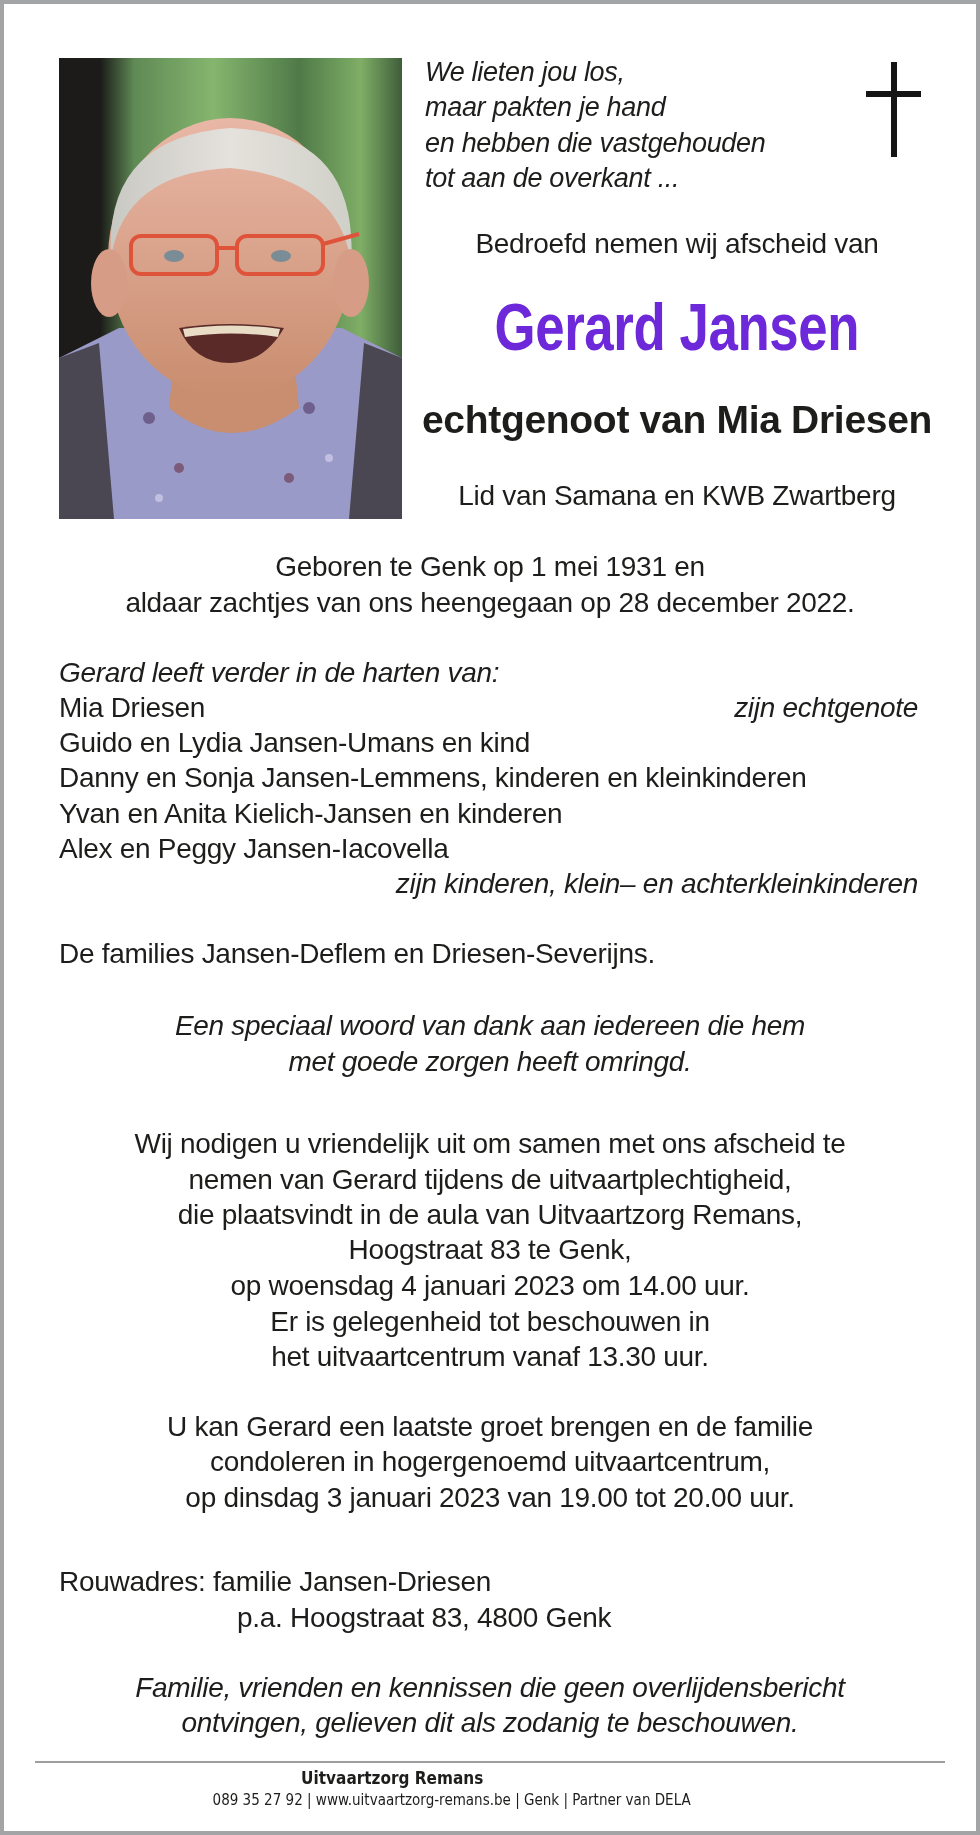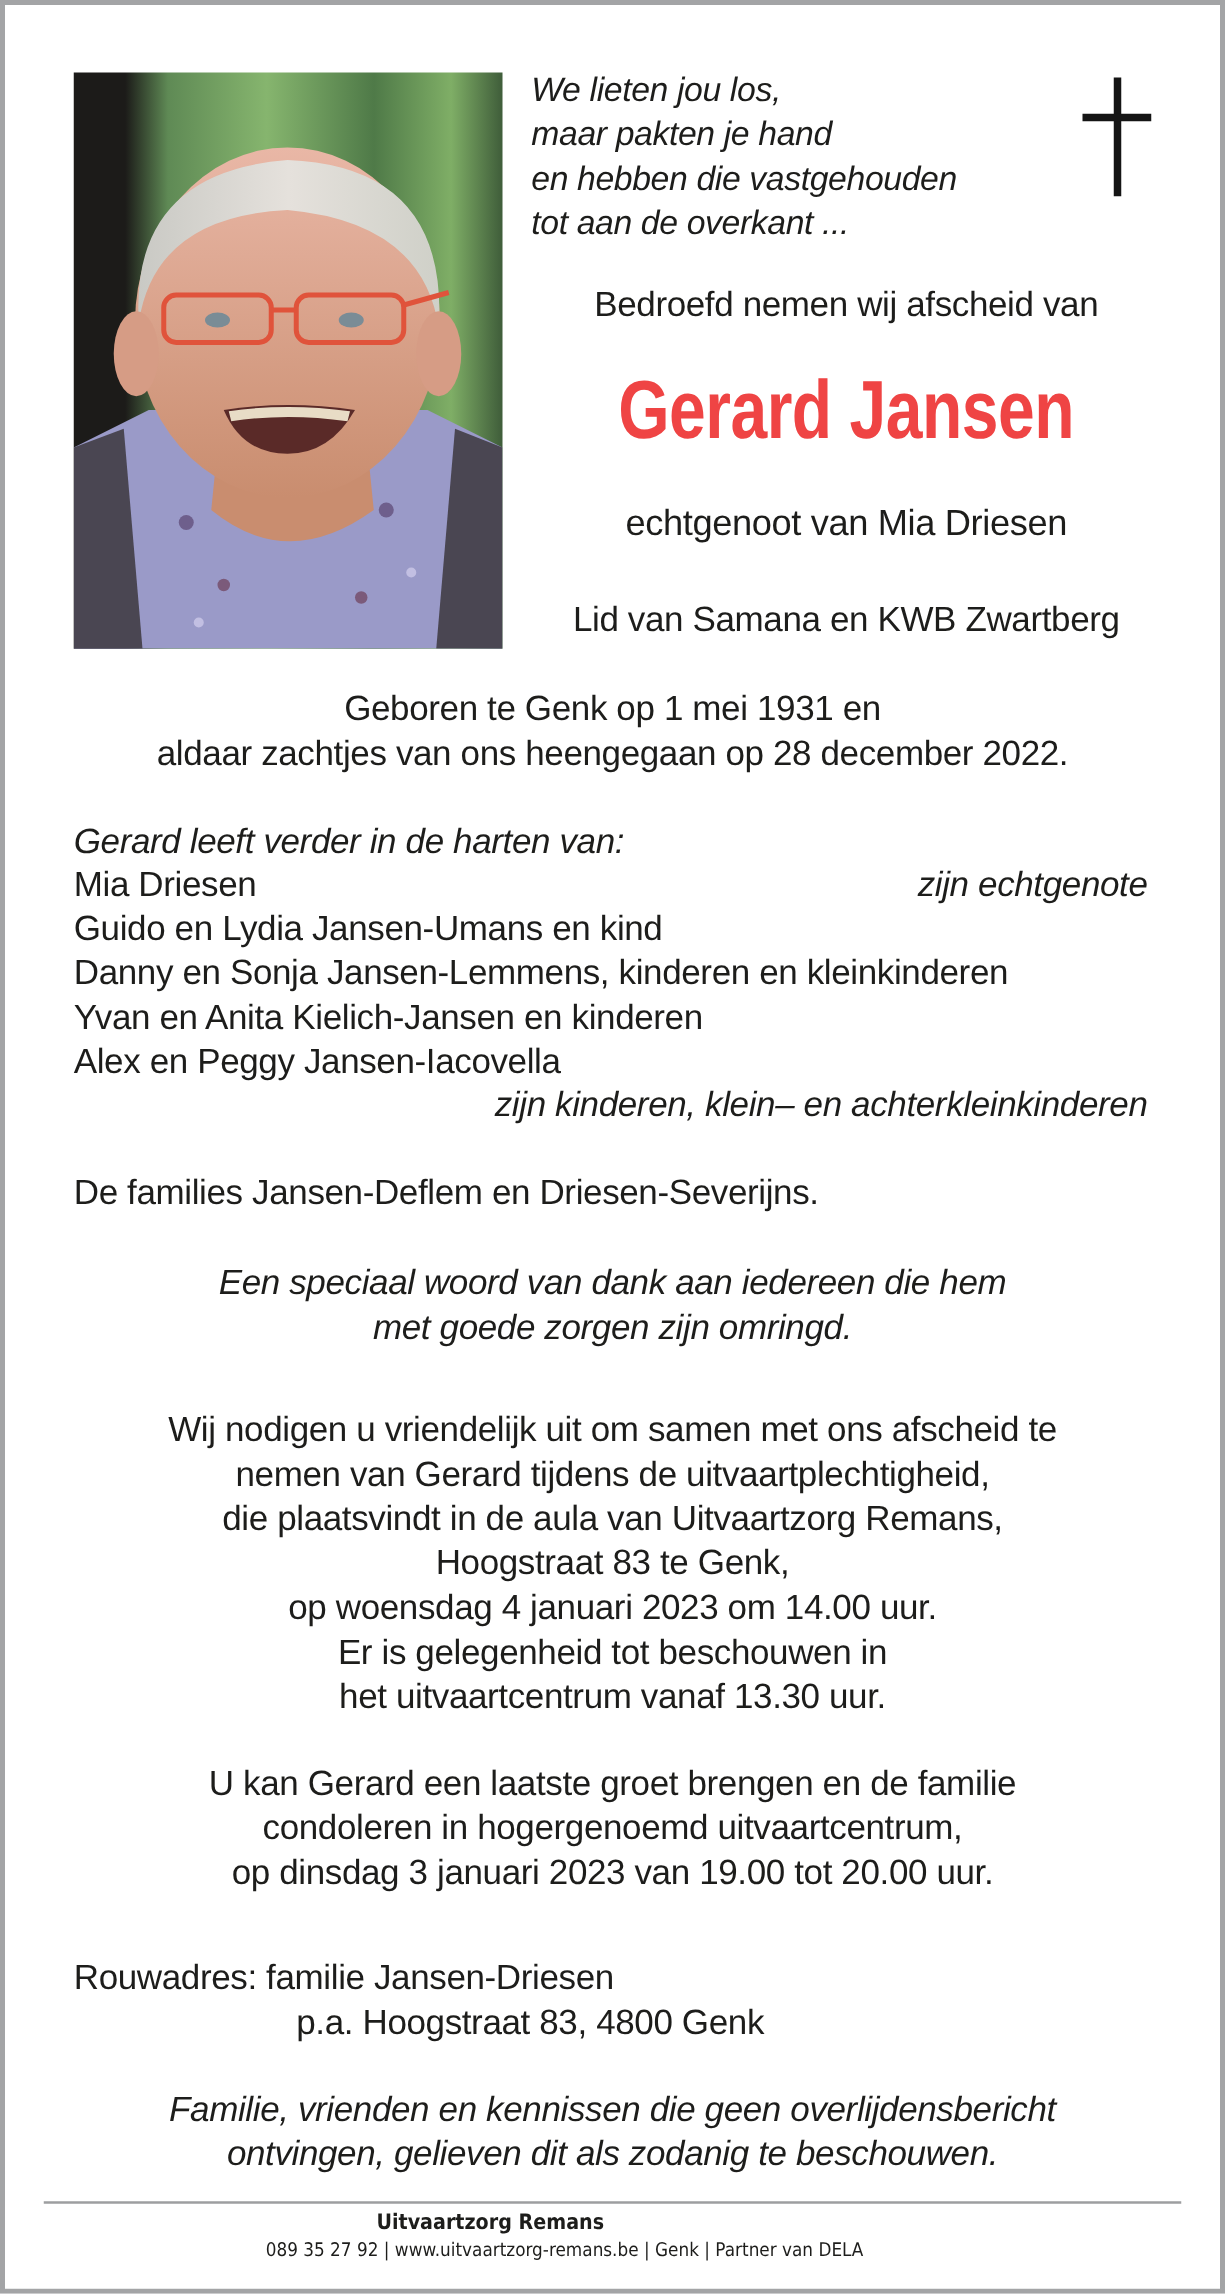--- a/index.html
+++ b/index.html
@@ -12,23 +12,23 @@
   .photo svg { position: absolute; left: 0; top: 0; width: 343px; height: 461px; }
   .cross { position: absolute; }
   .cross .v { position: absolute; left: 891px; top: 62px; width: 6px; height: 95px; background: #151515; }
   .cross .h { position: absolute; left: 866px; top: 91px; width: 55px; height: 6px; background: #151515; }
   .line { position: absolute; white-space: nowrap; font-size: 28px; line-height: 35px; letter-spacing: -0.3px; }
   .it { font-style: italic; }
   .c { text-align: center; left: 40px; width: 900px; }
   .poem { left: 425px; font-size: 27px; }
   .rcol { left: 412px; width: 530px; text-align: center; }
   .name { position: absolute; left: 412px; width: 530px; text-align: center; top: 292px;
-          font-size: 66px; font-weight: bold; line-height: 70px; color: #ef4444; white-space: nowrap; }
+          font-size: 66px; font-weight: bold; line-height: 70px; color: #6d28d9; white-space: nowrap; }
   .name span { display: inline-block; transform: scaleX(0.8); transform-origin: center; letter-spacing: -0.5px; }
-  .spouse { font-size: 29px; font-weight: normal; }
+  .spouse { font-size: 39px; font-weight: bold; }
   .l { left: 59px; }
   .r { right: 62px; text-align: right; }
   b { font-weight: normal; }
   .divider { position: absolute; left: 35px; top: 1761px; width: 910px; height: 2px; background: #9d9ea0; }
   .ft-title { position: absolute; left: 0; width: 784px; text-align: center; top: 1767px;
               font-family: "DejaVu Sans", sans-serif; font-weight: bold; font-size: 17px; line-height: 22px; }
   .ft-contact { position: absolute; left: 0; width: 904px; text-align: center; top: 1790px;
                 font-family: "DejaVu Sans", sans-serif; font-size: 15px; line-height: 20px; }
   .ft-title span, .ft-contact span { display: inline-block; transform: scaleX(0.9); }
 </style>
@@ -105,21 +105,21 @@
 <div class="line it r" style="top:690px">zijn echtgenote</div>
 <div class="line l" style="top:725px">Guido en Lydia Jansen-Umans en kind</div>
 <div class="line l" style="top:760px">Danny en Sonja Jansen-Lemmens, kinderen en kleinkinderen</div>
 <div class="line l" style="top:796px">Yvan en Anita Kielich-Jansen en kinderen</div>
 <div class="line l" style="top:831px">Alex en Peggy Jansen-Iacovella</div>
 <div class="line it r" style="top:866px">zijn kinderen, klein– en achterkleinkinderen</div>
 
 <div class="line l" style="top:936px">De families Jansen-Deflem en Driesen-Severijns.</div>
 
 <div class="line it c" style="top:1008px">Een speciaal woord van dank aan iedereen die hem</div>
-<div class="line it c" style="top:1044px">met goede zorgen zijn omringd.</div>
+<div class="line it c" style="top:1044px">met goede zorgen heeft omringd.</div>
 
 <div class="line c" style="top:1126px">Wij nodigen u vriendelijk uit om samen met ons afscheid te</div>
 <div class="line c" style="top:1162px">nemen van Gerard tijdens de uitvaartplechtigheid,</div>
 <div class="line c" style="top:1197px">die plaatsvindt in de aula van Uitvaartzorg Remans,</div>
 <div class="line c" style="top:1232px">Hoogstraat 83 te Genk,</div>
 <div class="line c" style="top:1268px"><span>op </span><b>woensdag 4 januari 2023 om 14.00 uur</b><span>.</span></div>
 <div class="line c" style="top:1304px">Er is gelegenheid tot beschouwen in</div>
 <div class="line c" style="top:1339px">het uitvaartcentrum vanaf 13.30 uur.</div>
 
 <div class="line c" style="top:1409px">U kan Gerard een laatste groet brengen en de familie</div>

